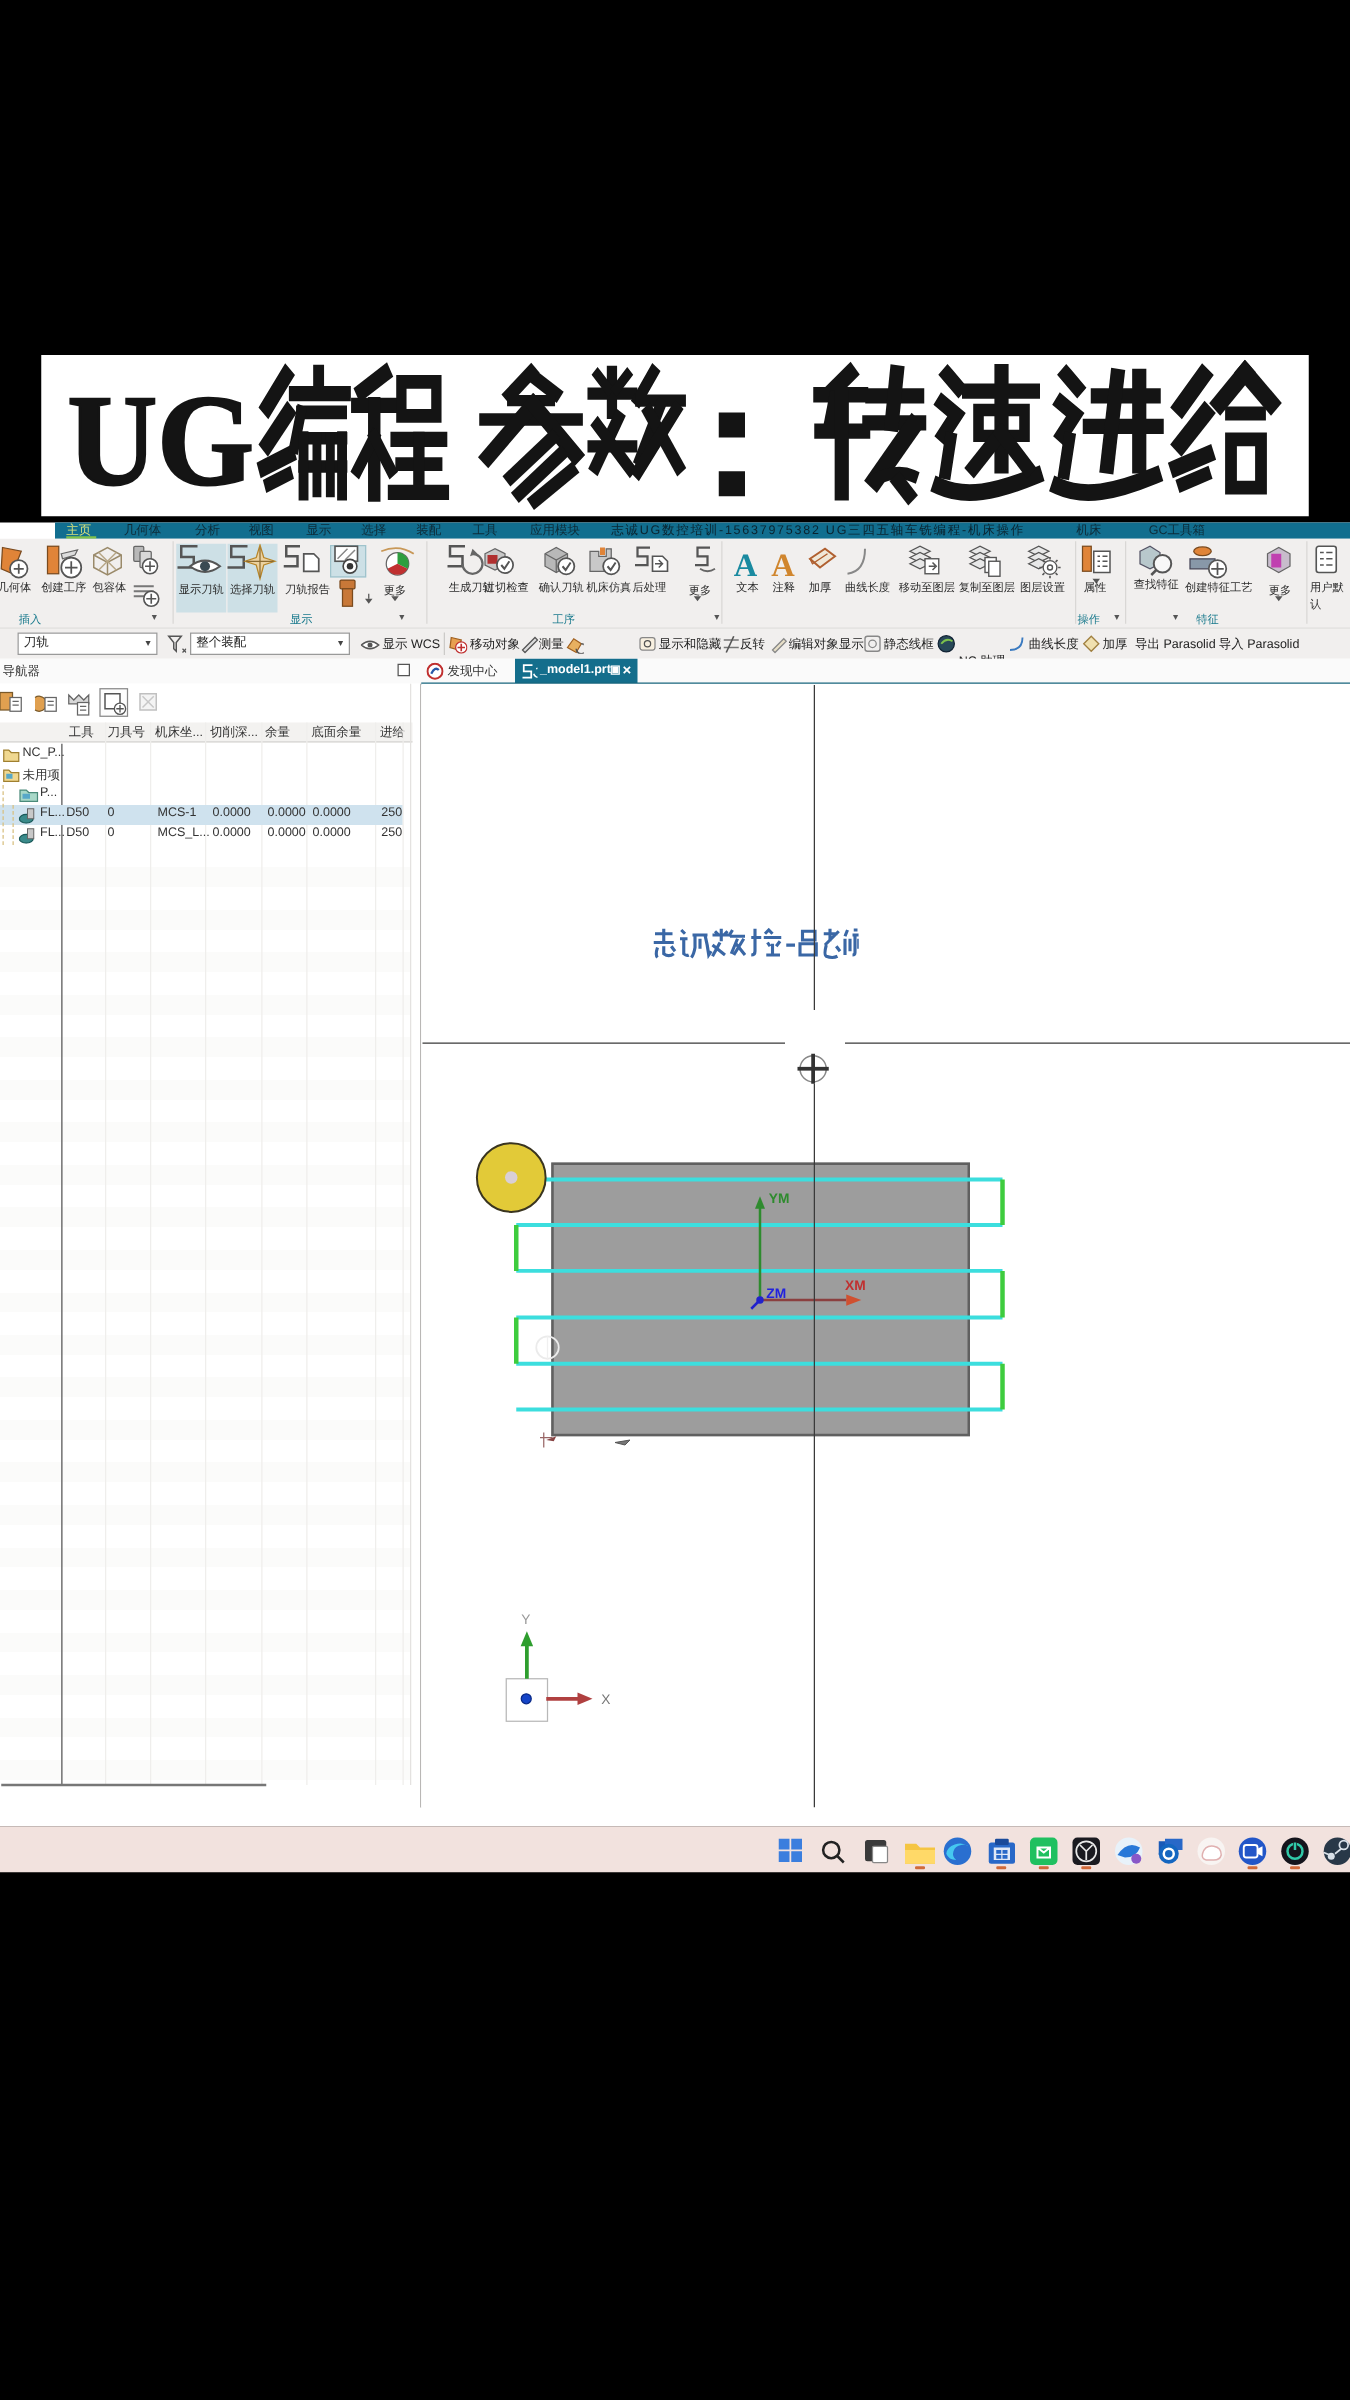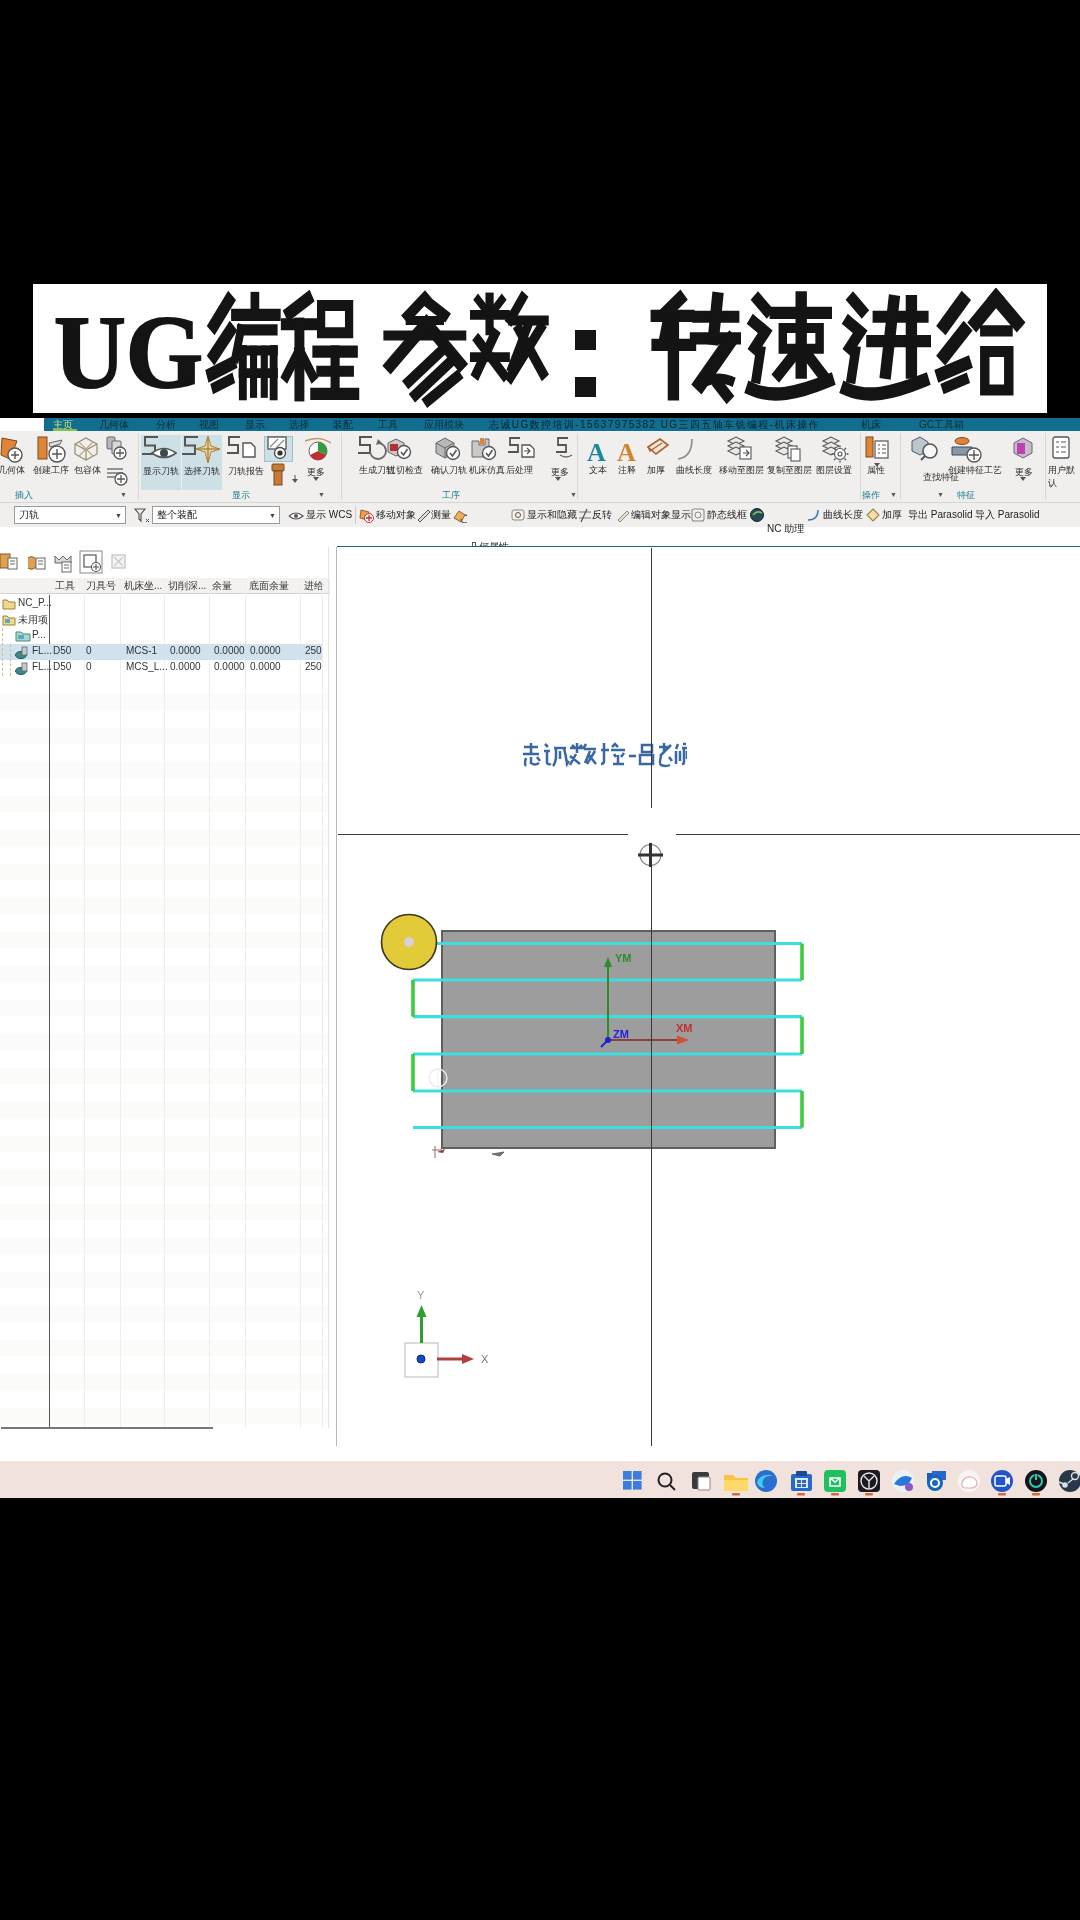--- a/index.html
+++ b/index.html
@@ -362,21 +362,21 @@
       <div class="abs" style="left:506px;top:33px;">后处理</div>
       <div class="abs" style="left:551px;top:35px;">更多</div>
       <div class="abs" style="left:589px;top:33px;">文本</div>
       <div class="abs" style="left:618px;top:33px;">注释</div>
       <div class="abs" style="left:647px;top:33px;">加厚</div>
       <div class="abs" style="left:676px;top:33px;">曲线长度</div>
       <div class="abs" style="left:719px;top:33px;">移动至图层</div>
       <div class="abs" style="left:767px;top:33px;">复制至图层</div>
       <div class="abs" style="left:816px;top:33px;">图层设置</div>
       <div class="abs" style="left:867px;top:33px;">属性</div>
-      <div class="abs" style="left:907px;top:40px;margin-left:16px;">查找特征</div>
+      <div class="abs" style="left:907px;top:30px;">查找特征</div>
       <div class="abs" style="left:948px;top:33px;">创建特征工艺</div>
       <div class="abs" style="left:1015px;top:35px;">更多</div>
       <div class="abs" style="left:1048px;top:33px;">用户默认</div>
     </div>
 
     <div class="abs" style="left:0; top:84px; width:1080px; height:1px; background:#d8d6d4;"></div>
 
     <div class="abs" id="toolbar" style="left:0; top:85px; width:1080px; height:24px; background:#f1efee; font-size:10px; color:#222;">
       <div class="abs" style="left:14px;top:3px;width:112px;height:18px;background:#fff;border:1px solid #9a9a9a;line-height:16px;">
         <span style="margin-left:4px;">刀轨</span>
@@ -440,20 +440,38 @@
         </svg>
       <span class="abs" style="left:823px;top:5px;">曲线长度</span>
       <svg class="abs" style="left:866px;top:5px;" width="14" height="14">
           <path d="M7,1 L13,7 L7,13 L1,7 Z" fill="#f0e0b0" stroke="#a08040" stroke-width="1.1"></path>
         </svg>
       <span class="abs" style="left:882px;top:5px;">加厚</span>
       <span class="abs" style="left:908px;top:5px;">导出 Parasolid</span>
       <span class="abs" style="left:975px;top:5px;">导入 Parasolid</span>
     </div>
 
+    <div class="abs" id="tabstrip" style="left:0; top:109px; width:1080px; height:20px; background:#fafafa; font-size:10px; color:#333;">
+      <span class="abs" style="left:2px;top:3px;">导航器</span>
+      <div class="abs" style="left:318px;top:4px;width:10px;height:10px;border:1.4px solid #555;background:#fff;"></div>
+      <svg class="abs" style="left:341px;top:3px;" width="14" height="14">
+          <circle cx="7" cy="7" r="6" fill="#fff" stroke="#c03030" stroke-width="1.6"></circle>
+          <path d="M4,9 q3,-6 6,-3" stroke="#2858a8" stroke-width="1.8" fill="none"></path>
+        </svg>
+      <span class="abs" style="left:358px;top:3px;">发现中心</span>
+      <div class="abs" style="left:412px;top:0;width:98px;height:20px;background:#146e8c;color:#fff;font-weight:bold;">
+        <svg class="abs" style="left:4px;top:3px;" width="14" height="14">
+            <path d="M10,2 h-7 v5 h6 v5 h-7" fill="none" stroke="#fff" stroke-width="1.4"></path>
+            <path d="M11,9 a3.5,3.5 0 1 0 2,-4" fill="none" stroke="#fff" stroke-width="1.2"></path>
+          </svg>
+        <span class="abs" style="left:20px;top:3px;letter-spacing:0;">_model1.prt</span>
+        <span class="abs" style="left:76px;top:3px;font-size:9px;">▣</span>
+        <span class="abs" style="left:86px;top:2px;font-size:12px;">×</span>
+      </div>
+    </div>
 
     <div class="abs" id="main" style="left:0; top:129px; width:1080px; height:899px; background:#fff;">
 
       <div class="abs" id="panel" style="left:0; top:0; width:337px; height:899px; background:#fff; border-right:1px solid #b9b7b5; font-size:10px; color:#333;">
 
         <svg class="abs" style="left:0;top:3px;" width="140" height="24">
           <g stroke="#7a5a2a" stroke-width="1">
             <rect x="0" y="4" width="10" height="14" fill="#e0a050"></rect>
               <rect x="8" y="8" width="9" height="11" fill="#fff" stroke="#666"></rect>
               <path d="M10,11 h5 M10,14 h5" stroke="#666" stroke-width="1"></path>

